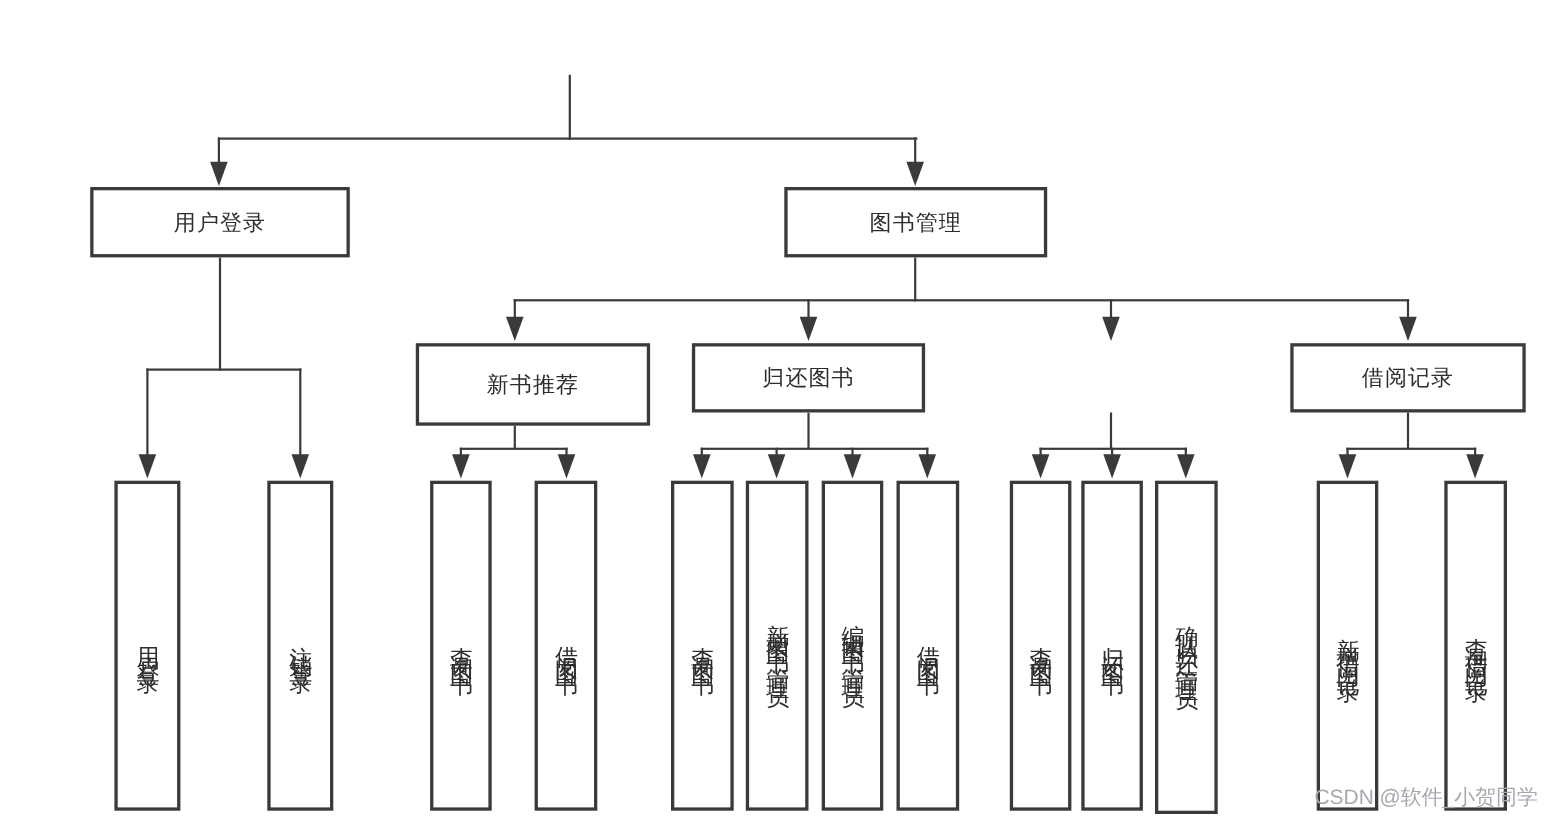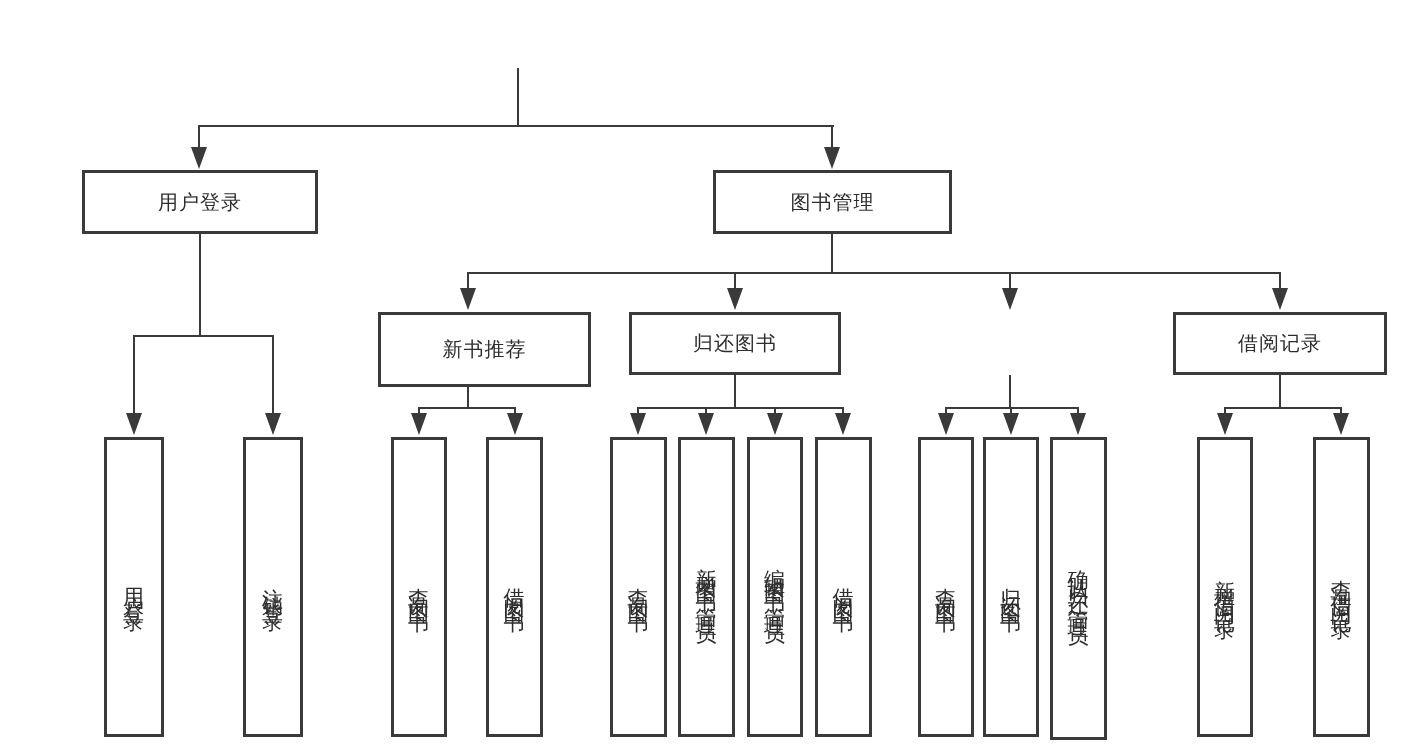--- a/index.html
+++ b/index.html
@@ -148,14 +148,15 @@
   <div class="box v-box" style="left:747px;top:437px;width:56px;height:300px;">编辑图书（管理员）</div>
   <div class="box v-box" style="left:815px;top:437px;width:57px;height:300px;">借阅图书</div>
 
   <div class="box v-box" style="left:918px;top:437px;width:56px;height:300px;">查询图书</div>
   <div class="box v-box" style="left:983px;top:437px;width:56px;height:300px;">归还图书</div>
   <div class="box v-box" style="left:1050px;top:437px;width:57px;height:303px;">确认归还（管理员）</div>
 
   <div class="box v-box" style="left:1197px;top:437px;width:56px;height:300px;">新增借阅记录</div>
   <div class="box v-box" style="left:1313px;top:437px;width:57px;height:300px;">查询借阅记录</div>
 
+  <div id="watermark">CSDN @软件_小贺同学</div>
 
 </div>
 
 </body></html>

